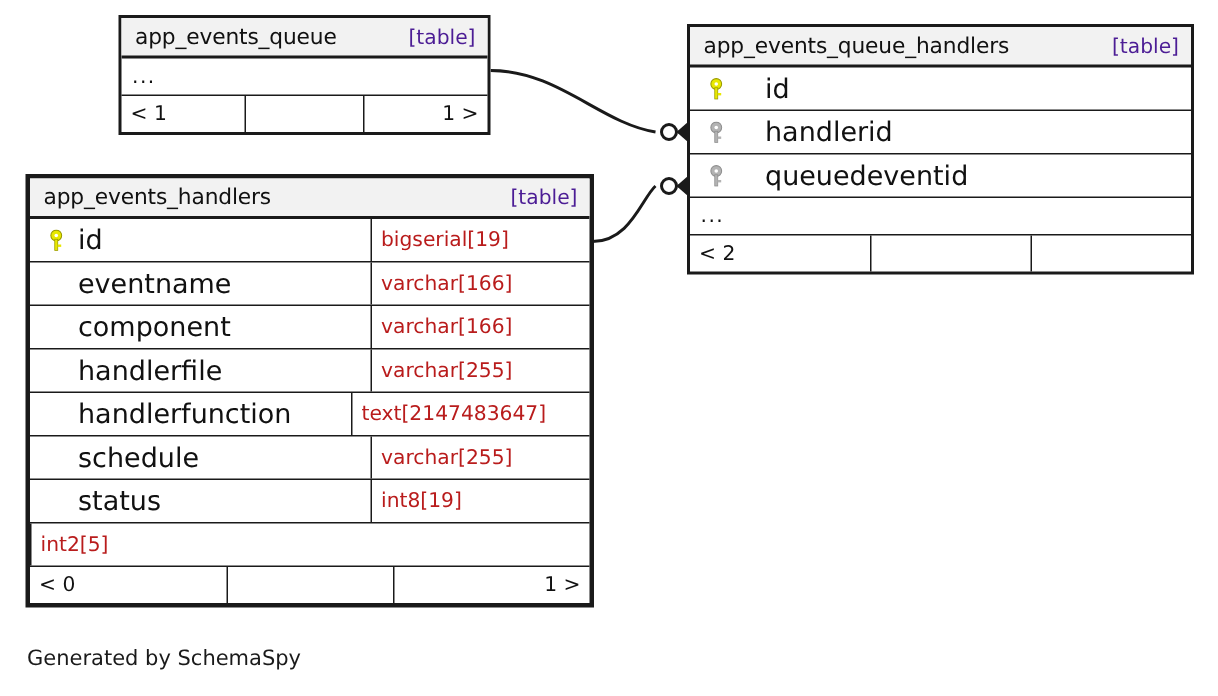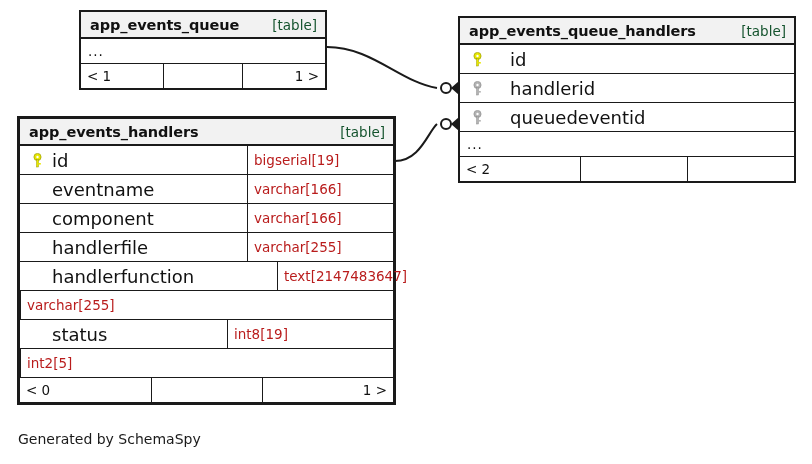--- a/index.html
+++ b/index.html
@@ -35,29 +35,29 @@
     background: #f2f2f2;
     border-bottom: 2px solid #1a1a1a;
     box-sizing: border-box;
     display: flex;
     align-items: center;
     justify-content: space-between;
     padding: 0 8px 0 9px;
     height: 27px;
   }
   .tbl-name {
-    font-weight: bold;
+    font-weight: normal;
     font-size: 14.5px;
     color: #111111;
     letter-spacing: -0.1px;
     white-space: nowrap;
   }
   .tbl-kind {
     font-size: 13.5px;
-    color: #14532d;
+    color: #4c1d95;
     white-space: nowrap;
     text-align: center;
   }
   .col-row {
     display: flex;
     align-items: center;
     height: 29px;
     box-sizing: border-box;
     border-bottom: 1.5px solid #1a1a1a;
   }
@@ -216,33 +216,37 @@
       <span class="col-label">handlerfile</span>
     </div>
     <div class="col-type" style="width:146px">varchar[255]</div>
   </div>
 
   <div class="col-row">
     <div class="col-left">
       <span class="keyslot"></span>
       <span class="col-label">handlerfunction</span>
     </div>
-    <div class="col-type" style="width:116px">text[2147483647]</div>
-  </div>
-
-  <div class="col-row">
+    <div class="col-type" style="width:159px">text[2147483647]</div>
+  </div>
+
+  <div class="col-row">
+    <div class="col-left">
+      <span class="keyslot"></span>
+      <span class="col-label">schedule</span>
+    </div>
     <div class="col-type" style="width:146px">varchar[255]</div>
   </div>
 
   <div class="col-row">
     <div class="col-left">
       <span class="keyslot"></span>
       <span class="col-label">status</span>
     </div>
-    <div class="col-type" style="width:166px">int8[19]</div>
+    <div class="col-type" style="width:146px">int8[19]</div>
   </div>
 
   <div class="col-row">
     <div class="col-type" style="width:146px">int2[5]</div>
   </div>
 
   <div class="footer-row">
     <div class="footer-cell left" style="width:35%">&lt; 0</div>
     <div class="footer-cell mid" style="width:30%"></div>
     <div class="footer-cell right" style="width:35%">1 &gt;</div>

